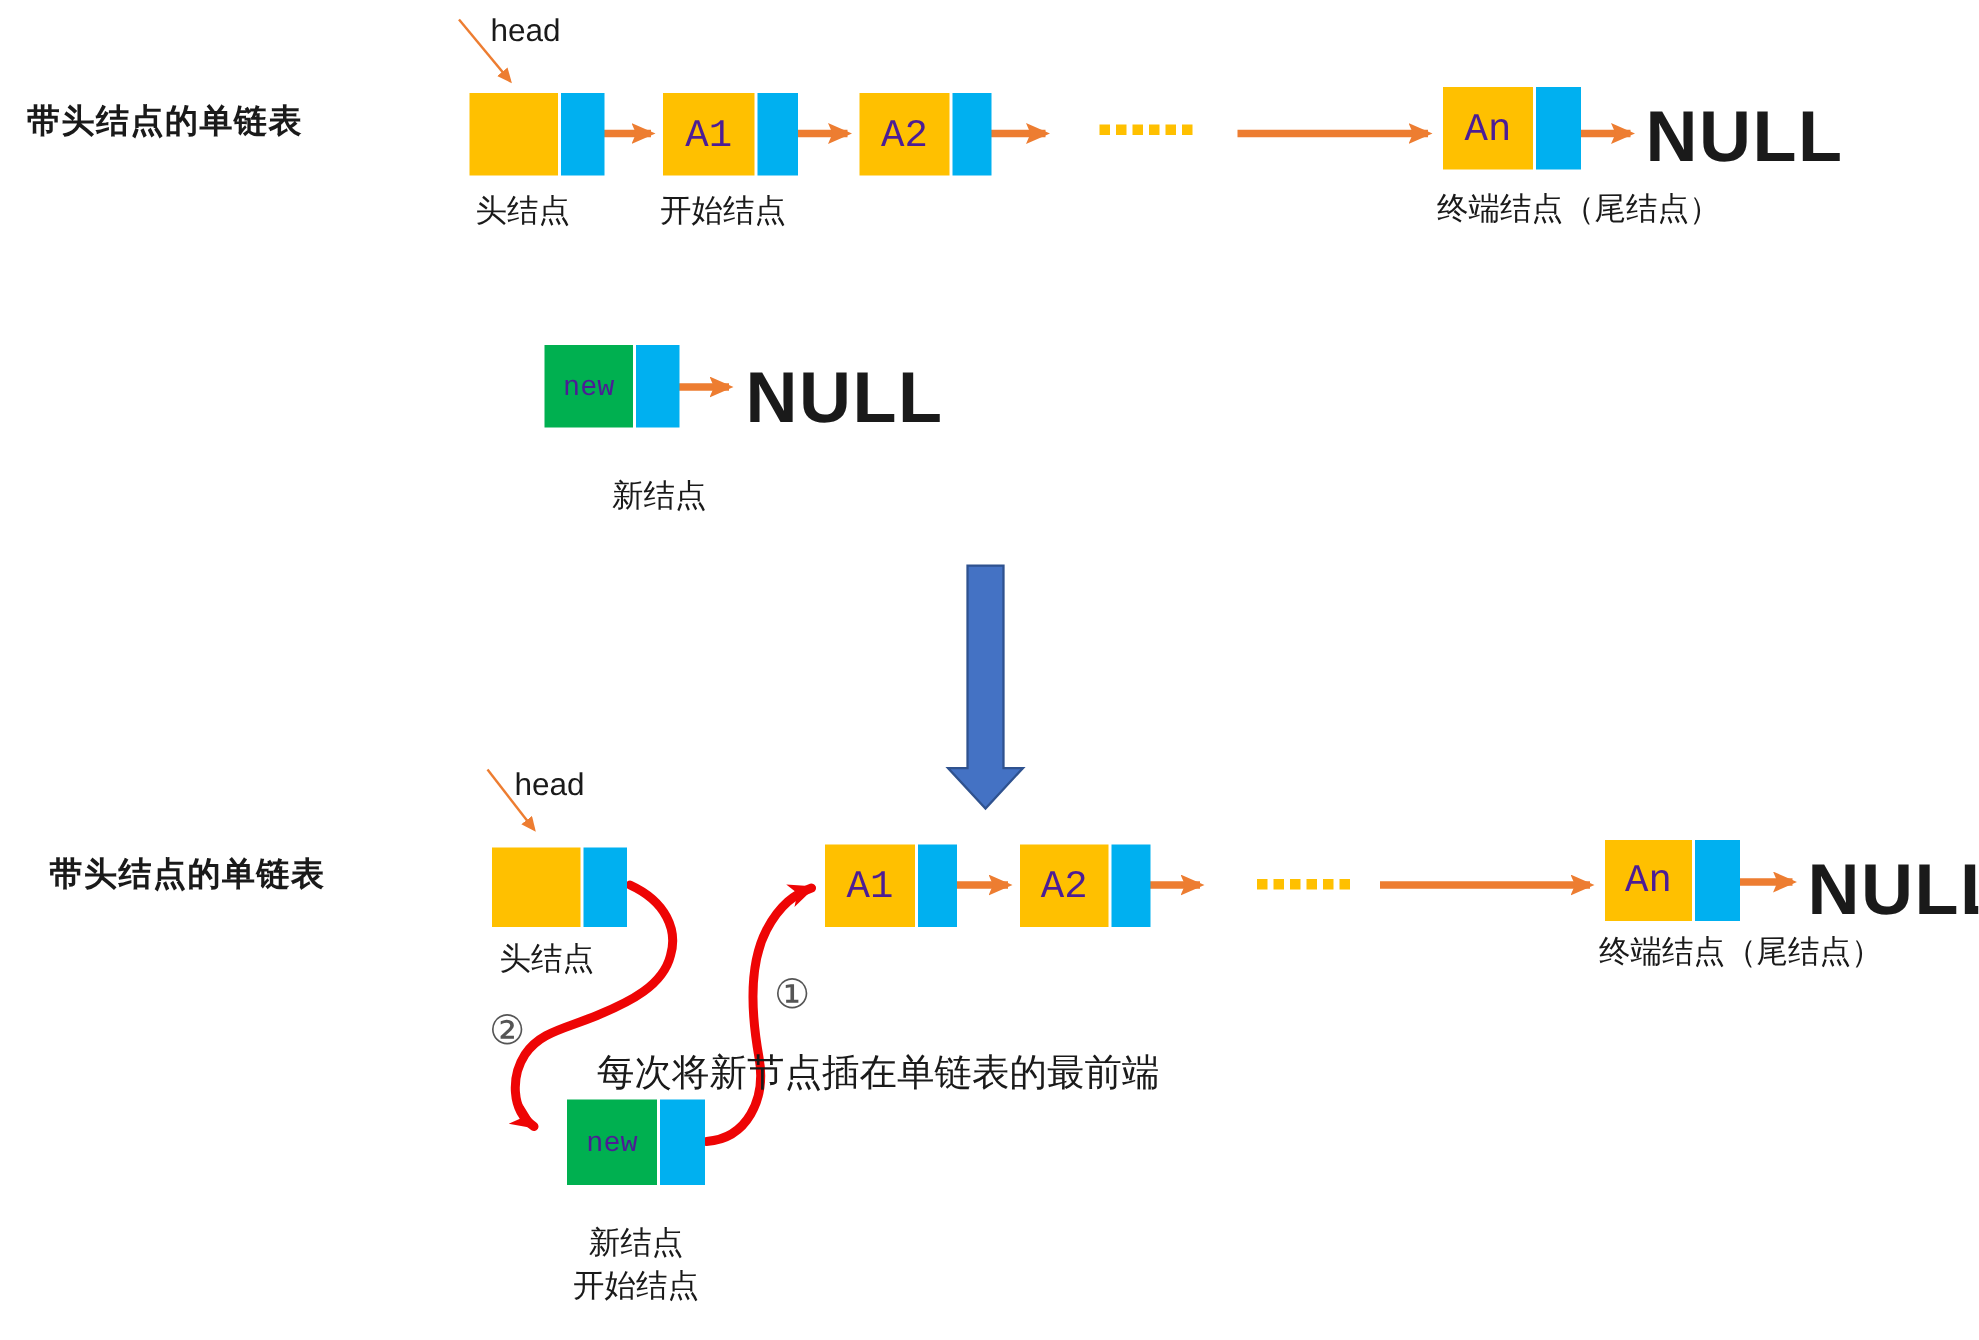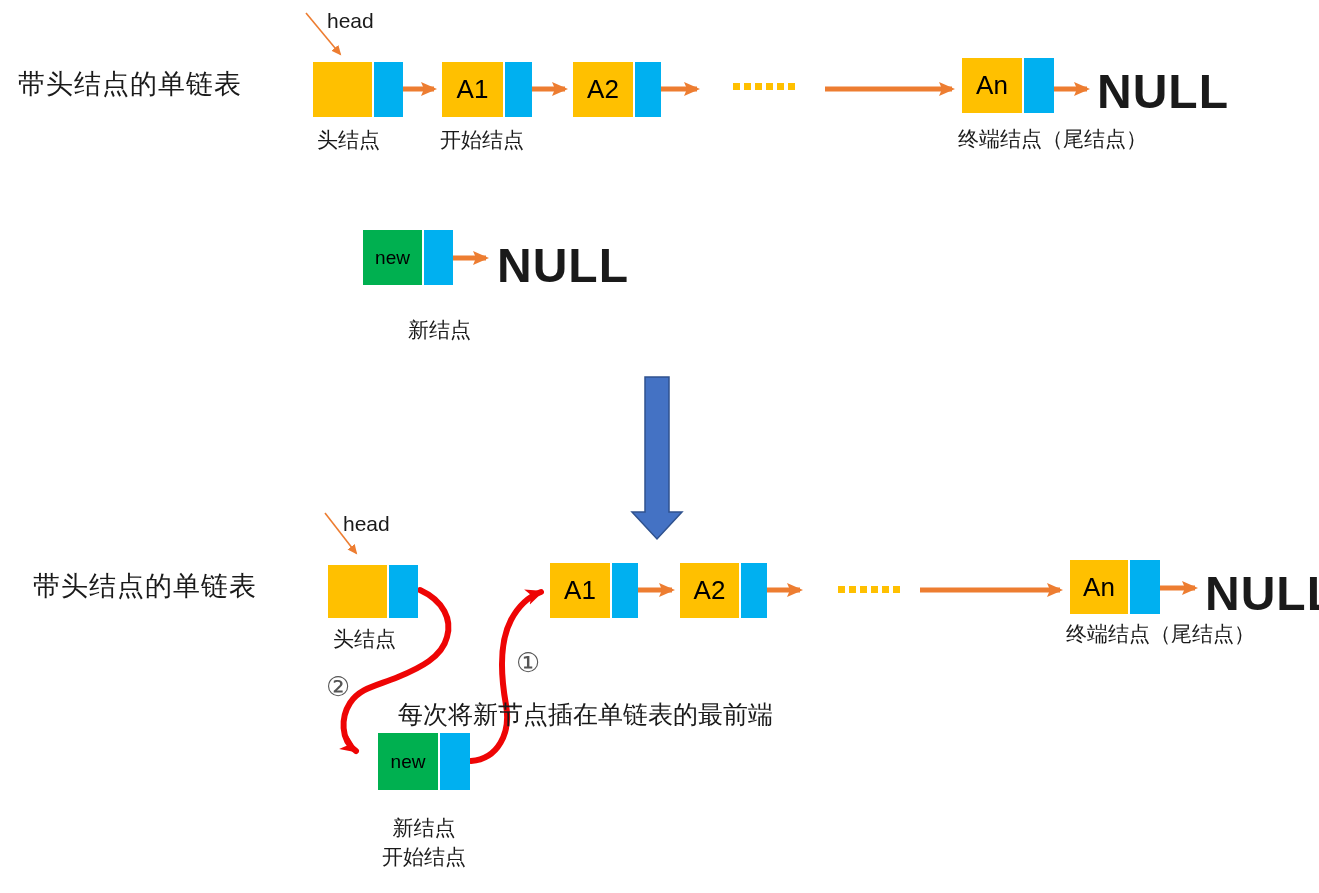--- a/index.html
+++ b/index.html
@@ -12,29 +12,29 @@
     --big-arrow-border:#2F528F;
     --ink:#1a1a1a;
   }
   html,body{margin:0;padding:0;background:#fff;}
   .canvas{
     position:relative;width:1319px;height:893px;background:#ffffff;
     font-family:"Liberation Sans", sans-serif;color:var(--ink);overflow:hidden;
   }
   .abs{position:absolute;}
   .overlay{position:absolute;left:0;top:0;width:1319px;height:893px;pointer-events:none;}
-  .title{font-size:27px;font-weight:normal;letter-spacing:1px;white-space:nowrap;}
+  .title{font-size:22px;font-weight:bold;letter-spacing:1px;white-space:nowrap;}
   .cnlabel{font-size:21px;white-space:nowrap;}
   .headlbl{font-size:21px;font-weight:normal;white-space:nowrap;}
   .nulltxt{font-size:48px;font-weight:bold;letter-spacing:1px;white-space:nowrap;}
   .stepnum{font-size:27px;color:#555;white-space:nowrap;}
   .annot{font-size:25px;white-space:nowrap;text-align:center;}
   .node{position:absolute;display:flex;gap:2px;}
   .cell{height:100%;}
-  .cell.data{background:var(--node-data);color:#000000;display:flex;align-items:center;justify-content:center;font-size:26px;}
+  .cell.data{background:var(--node-data);color:#4c1d95;display:flex;align-items:center;justify-content:center;font-size:26px;font-family:Liberation Mono, monospace;}
   .cell.data.new{background:var(--node-new);font-size:19px;}
   .cell.ptr{background:var(--node-pointer);}
   .center{text-align:center;}
 </style>
 </head>
 <body>
 
 <div class="canvas">
 
   <svg class="overlay" width="1319" height="893" viewBox="0 0 1319 893">

